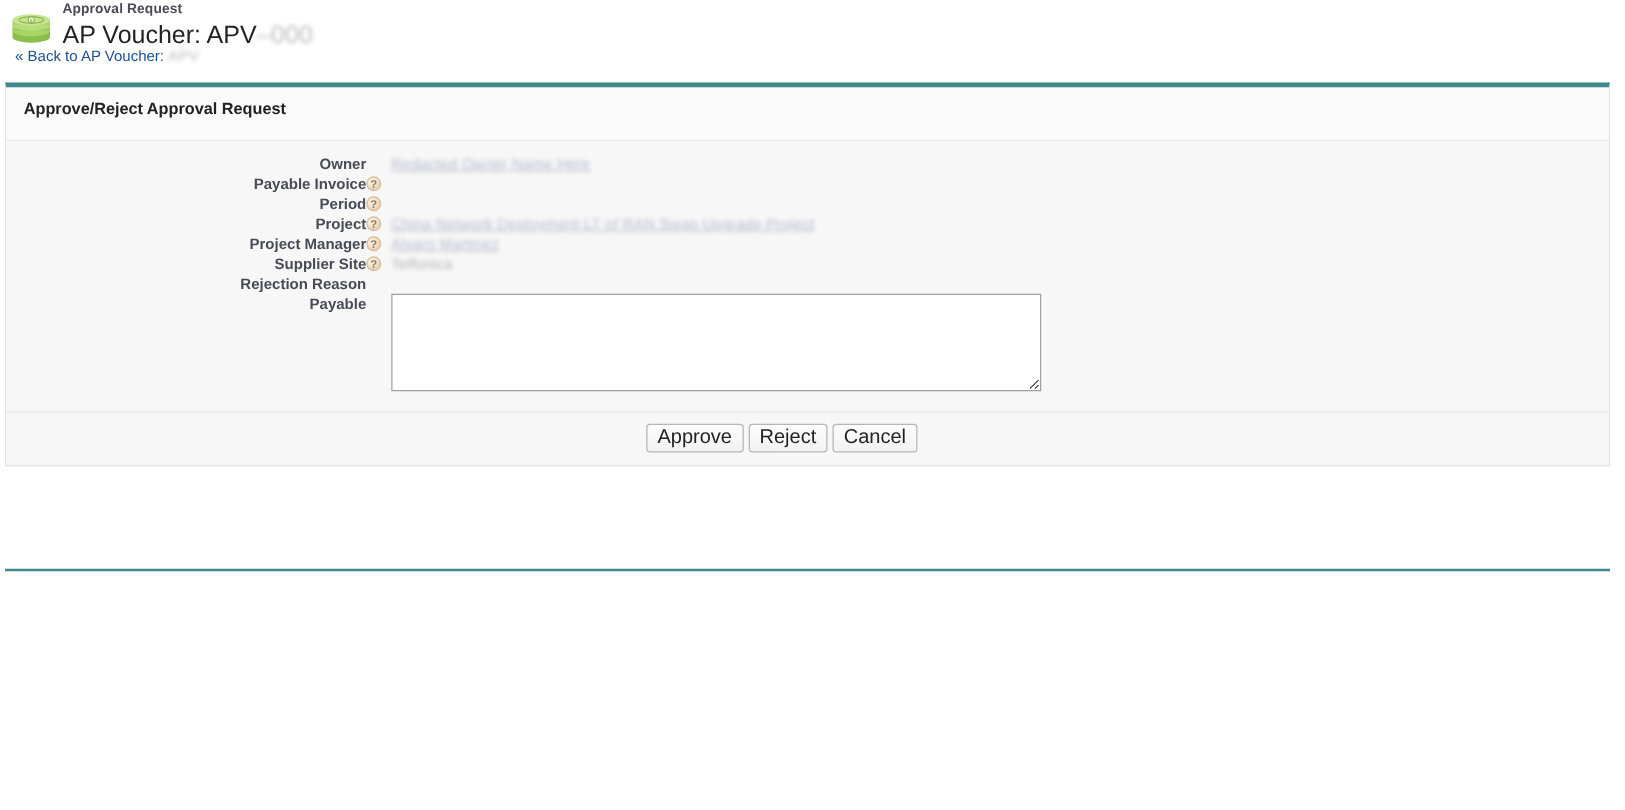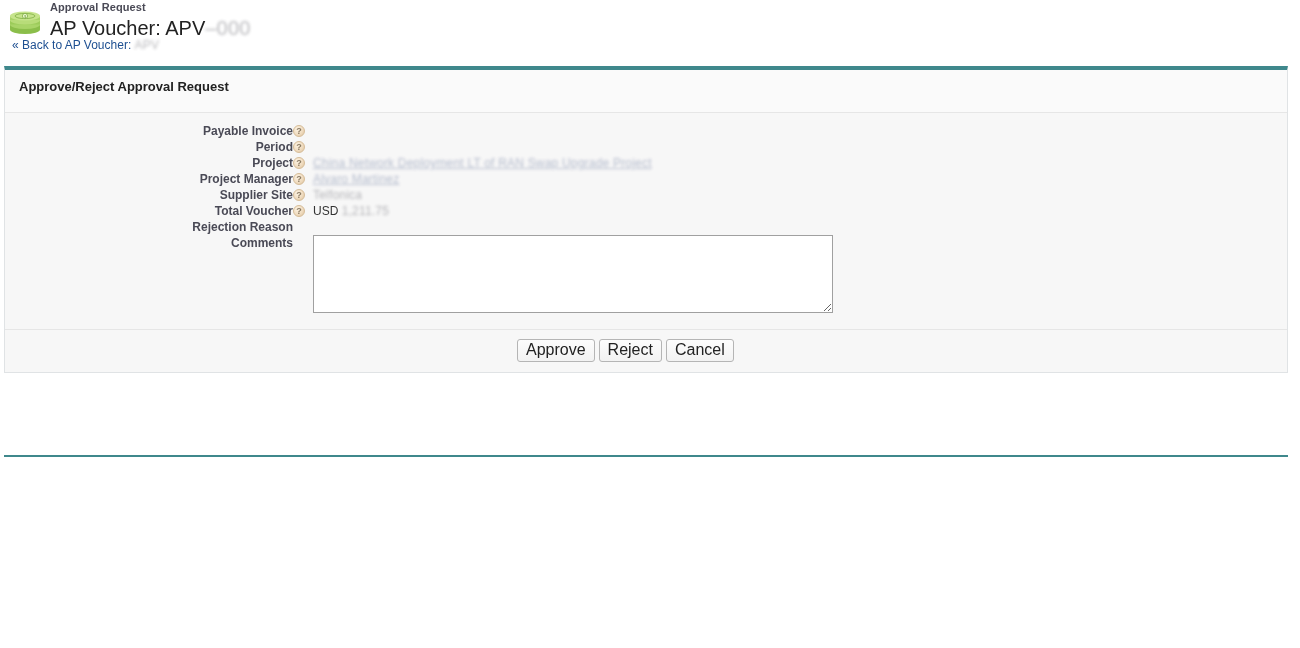--- a/index.html
+++ b/index.html
@@ -257,20 +257,25 @@
 </div>
 
 <div class="panel">
 
   <div class="panel-title-bar">Approve/Reject Approval Request</div>
 
   <div class="panel-body">
     <table class="form-table">
       <tbody id="field-rows">
           <tr class="form-row">
+            <td class="cell-label">Owner</td>
+            <td class="cell-help"></td>
+            <td class="cell-value"><span class="redacted link-val">Redacted Owner Name Here</span></td>
+          </tr>
+          <tr class="form-row">
             <td class="cell-label">Payable Invoice</td>
             <td class="cell-help"><span class="help-icon"></span></td>
             <td class="cell-value"></td>
           </tr>
           <tr class="form-row">
             <td class="cell-label">Period</td>
             <td class="cell-help"><span class="help-icon"></span></td>
             <td class="cell-value"></td>
           </tr>
           <tr class="form-row">
@@ -280,33 +285,28 @@
           </tr>
           <tr class="form-row">
             <td class="cell-label">Project Manager</td>
             <td class="cell-help"><span class="help-icon"></span></td>
             <td class="cell-value"><span class="redacted link-val">Alvaro Martinez</span></td>
           </tr>
           <tr class="form-row">
             <td class="cell-label">Supplier Site</td>
             <td class="cell-help"><span class="help-icon"></span></td>
             <td class="cell-value"><span class="redacted">Telfonica</span></td>
-          </tr>
-          <tr class="form-row">
-            <td class="cell-label">Total Voucher</td>
-            <td class="cell-help"><span class="help-icon"></span></td>
-            <td class="cell-value"><span class="val-prefix">USD </span><span class="redacted">1,211.75</span></td>
           </tr>
           <tr class="form-row">
             <td class="cell-label">Rejection Reason</td>
             <td class="cell-help"></td>
             <td class="cell-value"></td>
           </tr>
           <tr class="form-row">
-            <td class="cell-label comments-label-cell">Comments</td>
+            <td class="cell-label comments-label-cell">Payable</td>
             <td class="cell-help"></td>
             <td class="cell-value comments-cell"><textarea class="comments-box" placeholder="" style=""></textarea></td>
           </tr>
         </tbody>
     </table>
   </div>
 
   <div class="button-bar">
     <div class="button-bar-inner" id="button-container"><button class="btn">Approve</button><button class="btn">Reject</button><button class="btn">Cancel</button></div>
   </div>

